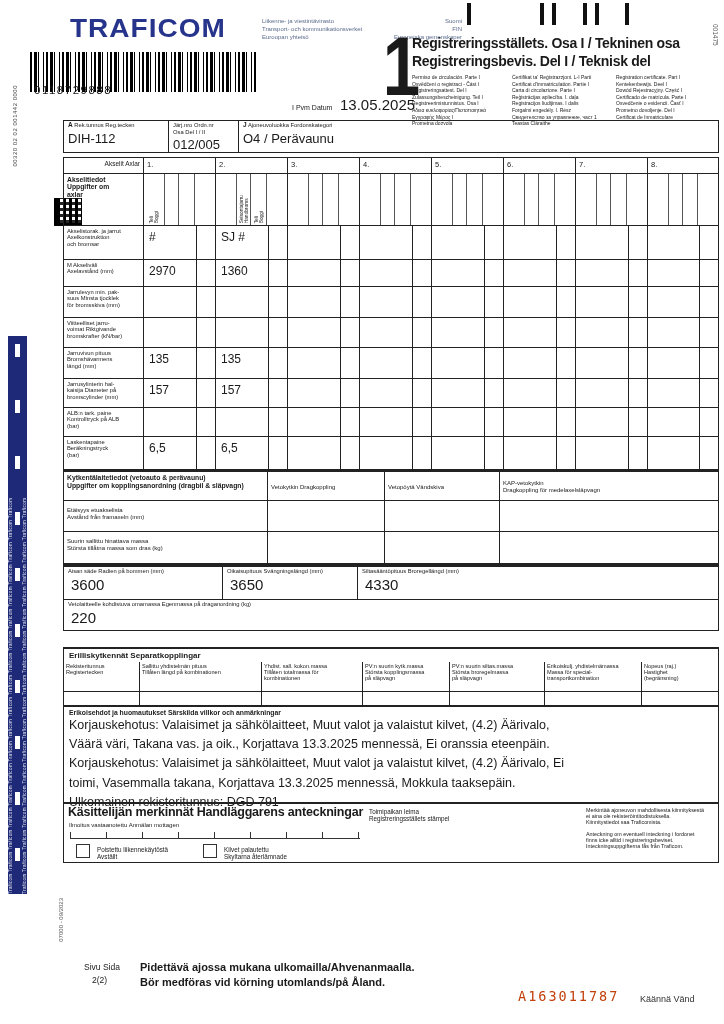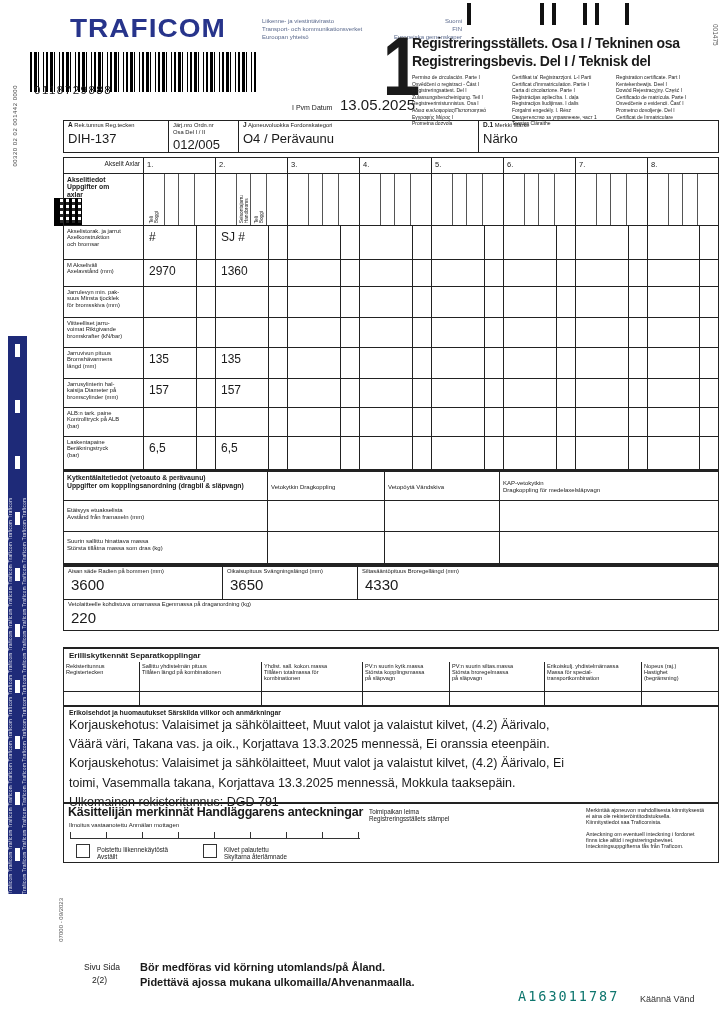--- a/index.html
+++ b/index.html
@@ -117,21 +117,21 @@
   .hand .notes .p2 { margin-top:5px; }
   .cb { position:absolute; width:14px; height:14px; border:1px solid #333; background:#fff; }
   .cb1p { left:12px; top:40px; } .cb2p { left:139px; top:40px; }
   .cblab { position:absolute; font-size:6.3px; line-height:7.4px; }
   .cbl1 { left:33px; top:42px; } .cbl2 { left:160px; top:42px; }
 
   
   .pagelab { position:absolute; left:84px; top:962px; font-size:8.5px; }
   .pageval { position:absolute; left:92px; top:975px; font-size:8.5px; }
   .keep { position:absolute; left:140px; top:960px; font-weight:bold; font-size:11px; line-height:15px; }
-  .docnum { position:absolute; left:518px; top:988px; font-family:"DejaVu Sans Mono", monospace; font-size:13.5px; letter-spacing:2px; color:#0f766e; }
+  .docnum { position:absolute; left:518px; top:988px; font-family:"DejaVu Sans Mono", monospace; font-size:13.5px; letter-spacing:2px; color:#c2410c; }
   .turn { position:absolute; left:640px; top:994px; font-size:9px; color:#333; }
 </style>
 </head>
 <body>
 
 <div class="page">
 
   <div class="logo">TRAFICOM</div>
   <div class="agency">
     <div class="row">
@@ -196,34 +196,30 @@
   <div class="strip">
     <div class="dashes"></div>
     <div class="stxt a">Traficom Traficom Traficom Traficom Traficom Traficom Traficom Traficom Traficom Traficom Traficom Traficom Traficom Traficom Traficom Traficom Traficom Traficom</div>
     <div class="stxt b">Traficom Traficom Traficom Traficom Traficom Traficom Traficom Traficom Traficom Traficom Traficom Traficom Traficom Traficom Traficom Traficom Traficom Traficom</div>
   </div>
   <div class="botvert">07000 - 09/2023</div>
 
   <div class="regrow">
     <div class="regcell" style="width:105px">
       <div class="lab"><b>A</b> <span>Rek.tunnus  Reg.tecken</span></div>
-      <div class="val">DIH-137</div>
+      <div class="val">DIH-112</div>
     </div>
     <div class="regcell" style="width:70px">
       <div class="lab pre">Järj.nro  Ordn.nr
 Osa  Del I / II</div>
       <div class="val">012/005</div>
     </div>
     <div class="regcell" style="width:240px">
       <div class="lab"><b>J</b> <span>Ajoneuvoluokka  Fordonskategori</span></div>
       <div class="val">O4 / Perävaunu</div>
-    </div>
-    <div class="regcell" style="flex:1">
-      <div class="lab"><b>D.1</b> <span>Merkki  Märke</span></div>
-      <div class="val">Närko</div>
     </div>
   </div>
 
   <div class="axtable">
     <div class="axrow headrow">
       <div class="ax-lab">Akselit Axlar</div>
       <div class="ax-c">1.</div>
       <div class="ax-c">2.</div>
       <div class="ax-c">3.</div>
       <div class="ax-c">4.</div>
@@ -653,19 +649,19 @@
     <div class="cblab cbl1 pre">Poistettu liikennekäytöstä
 Avställt</div>
     <div class="cb cb2p"></div>
     <div class="cblab cbl2 pre">Kilvet palautettu
 Skyltarna återlämnade</div>
   </div>
 
   <div class="pagelab">Sivu Sida</div>
   <div class="pageval">2(2)</div>
   <div class="keep">
+    <div>Pidettävä ajossa mukana ulkomailla/Ahvenanmaalla.</div>
     <div>Bör medföras vid körning utomlands/på Åland.</div>
-    <div>Pidettävä ajossa mukana ulkomailla/Ahvenanmaalla.</div>
   </div>
   <div class="docnum">A163011787</div>
   <div class="turn">Käännä Vänd</div>
 
 </div>
 
 </body></html>

